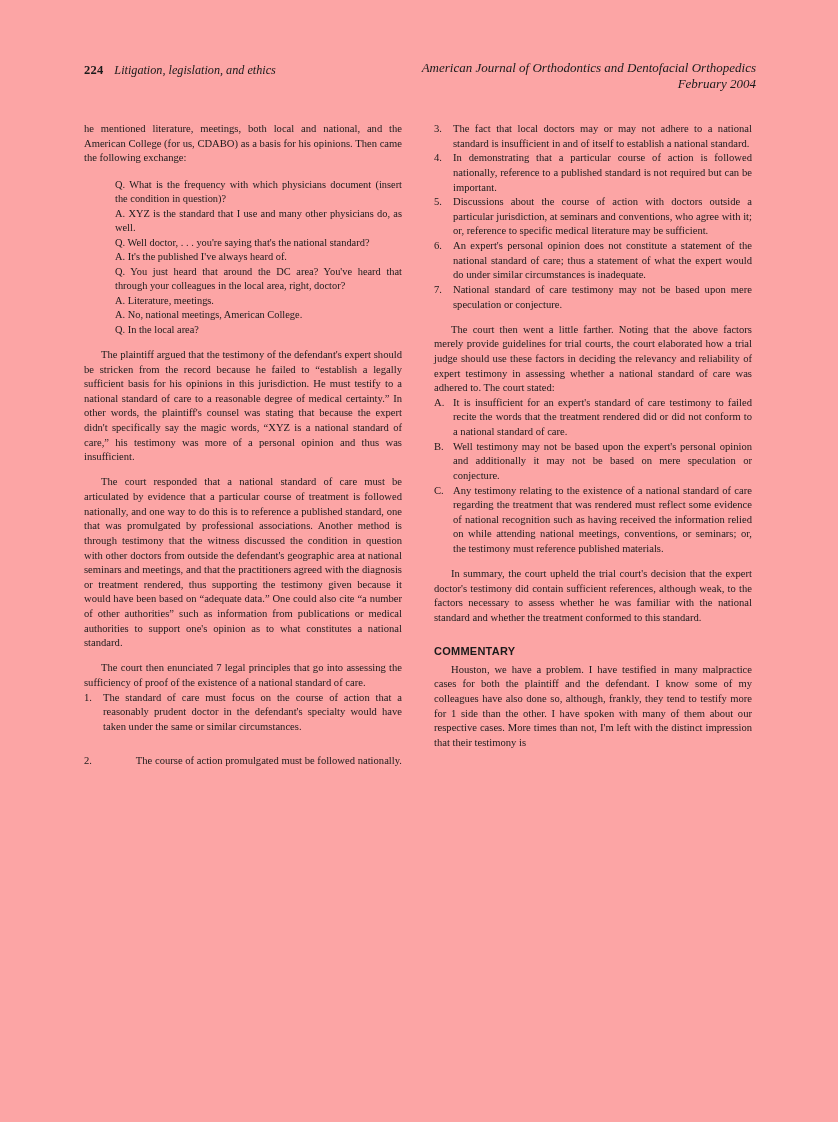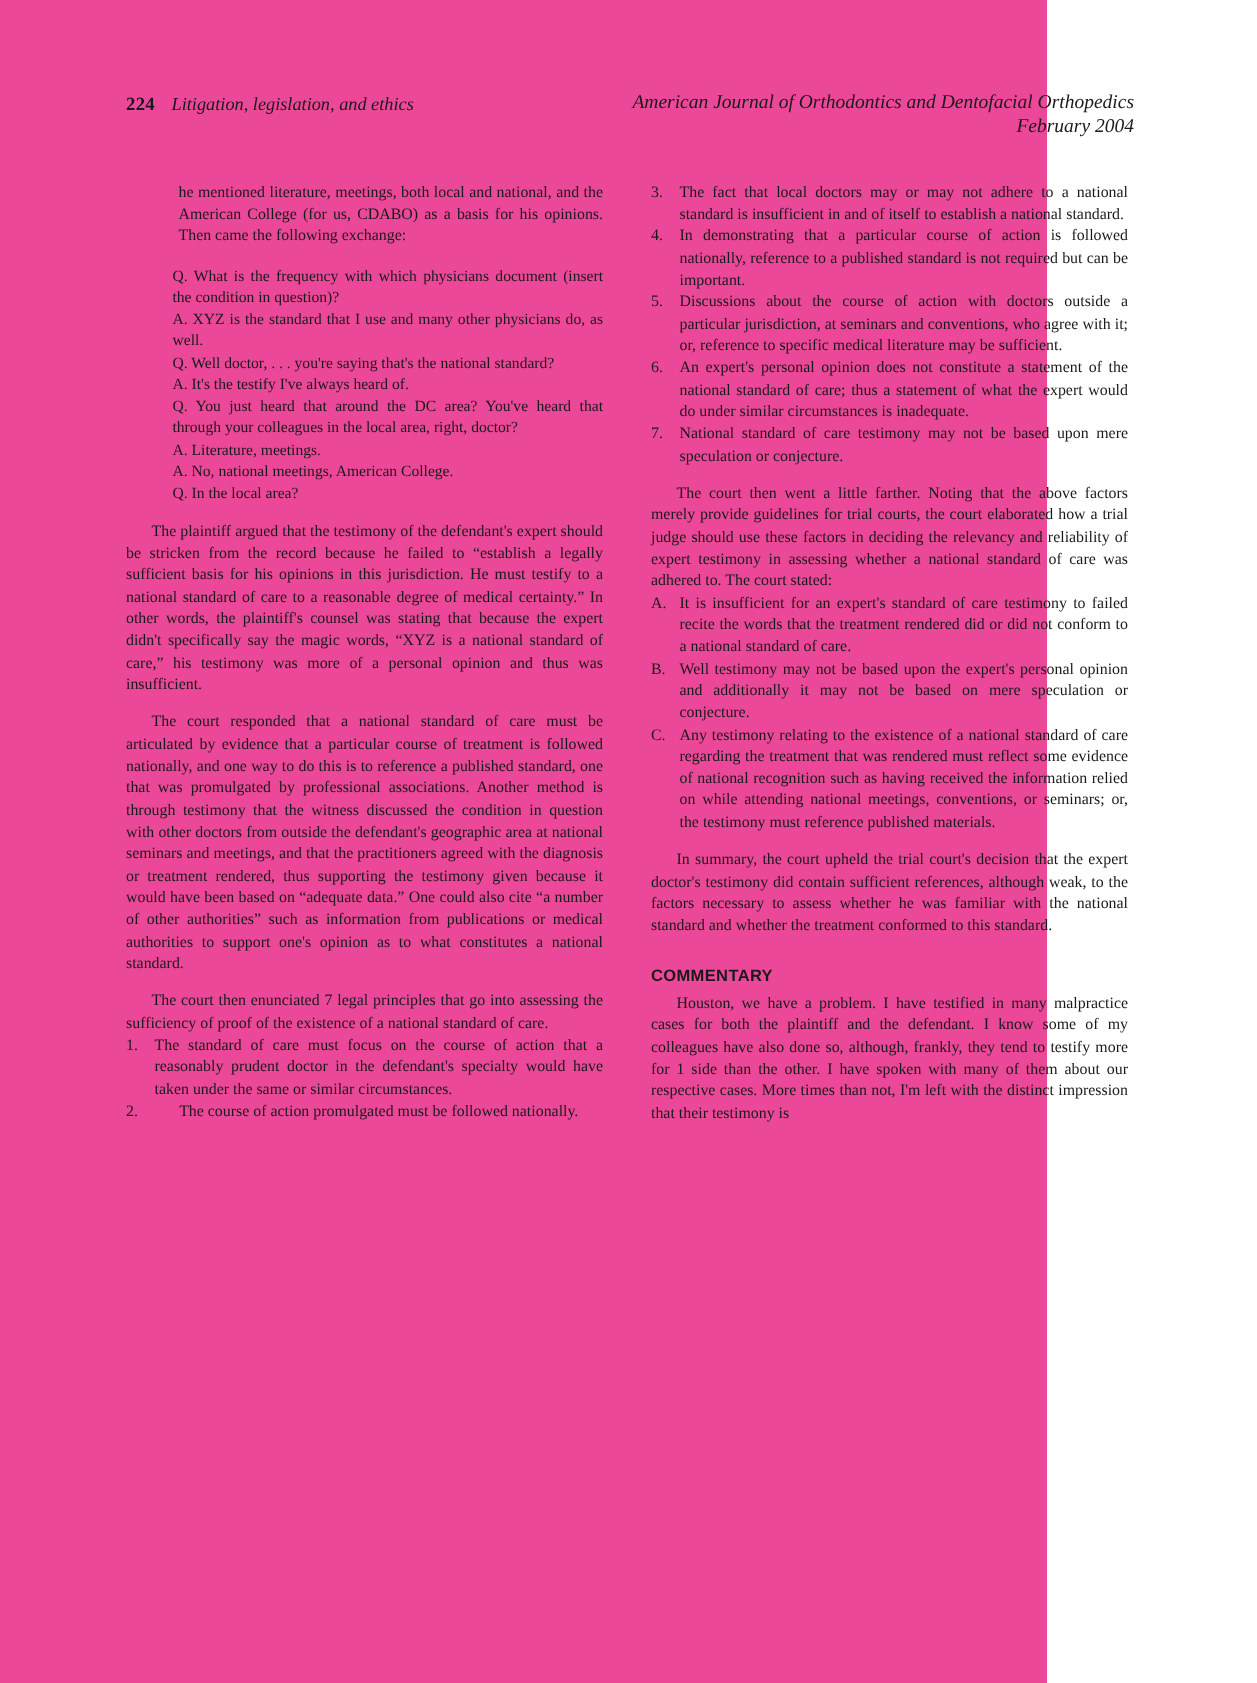--- a/index.html
+++ b/index.html
@@ -11,23 +11,23 @@
     width: 838px;
     height: 1122px;
     font-family: "Liberation Serif", "DejaVu Serif", serif;
     color: #1a1a1a;
     position: relative;
     overflow: hidden;
   }
   .page {
     position: absolute;
     left: 0; top: 0;
-    width: 698px;
+    width: 838px;
     height: 1122px;
-    background: #ec4899;
+    background: #fca5a5;
   }
 
   
   .running-head {
     position: absolute;
     left: 84px;
     top: 60px;
     width: 672px;
     height: 40px;
   }
@@ -70,21 +70,21 @@
   p, li {
     margin: 0;
     font-size: 10.6px;
     line-height: 14.62px;
     text-align: justify;
     text-justify: inter-word;
     -webkit-hyphens: none;
     hyphens: none;
   }
   p.indent { text-indent: 17px; }
-  p.noindent { text-indent: 0; margin-left: 35px; }
+  p.noindent { text-indent: 0; }
   .spacer-para { margin-top: 10.5px; }
 
   
   .qa-block {
     margin-top: 12px;
     margin-left: 19px;
     width: 299px;
   }
   .qa-block p {
     font-size: 10.4px;
@@ -111,21 +111,21 @@
     top: 0;
     width: 17px;
     text-align: left;
     font-size: 10.6px;
     line-height: 14.62px;
   }
   ul.marklist > li .itemtext {
     display: block;
     text-align: justify;
   }
-  ul.marklist > li .itemtext.flush { text-align: center; }
+  ul.marklist > li .itemtext.flush { text-align: right; margin-top: 19px; }
 
   .list-gap-top { margin-top: 10px; }
 
   
   .section-head {
     font-family: "Liberation Sans", "DejaVu Sans", sans-serif;
     font-size: 11px;
     font-weight: bold;
     letter-spacing: 0.25px;
     margin-top: 19px;
@@ -149,21 +149,21 @@
   </div>
 
   <div class="col col-left">
 
     <p class="noindent">he mentioned literature, meetings, both local and national, and the American College (for us, CDABO) as a basis for his opinions. Then came the following exchange:</p>
 
     <div class="qa-block">
       <p>Q. What is the frequency with which physicians document (insert the condition in question)?</p>
       <p>A. XYZ is the standard that I use and many other physicians do, as well.</p>
       <p>Q. Well doctor, . . . you're saying that's the national standard?</p>
-      <p class="last-of-group">A. It's the testify I've always heard of.</p>
+      <p class="last-of-group">A. It's the published I've always heard of.</p>
       <p>Q. You just heard that around the DC area? You've heard that through your colleagues in the local area, right, doctor?</p>
       <p class="last-of-group">A. Literature, meetings.</p>
       <p class="last-of-group">A. No, national meetings, American College.</p>
       <p class="last-of-group">Q. In the local area?</p>
     </div>
 
     <p class="indent spacer-para">The plaintiff argued that the testimony of the defendant's expert should be stricken from the record because he failed to “establish a legally sufficient basis for his opinions in this jurisdiction. He must testify to a national standard of care to a reasonable degree of medical certainty.” In other words, the plaintiff's counsel was stating that because the expert didn't specifically say the magic words, “XYZ is a national standard of care,” his testimony was more of a personal opinion and thus was insufficient.</p>
 
     <p class="indent spacer-para">The court responded that a national standard of care must be articulated by evidence that a particular course of treatment is followed nationally, and one way to do this is to reference a published standard, one that was promulgated by professional associations. Another method is through testimony that the witness discussed the condition in question with other doctors from outside the defendant's geographic area at national seminars and meetings, and that the practitioners agreed with the diagnosis or treatment rendered, thus supporting the testimony given because it would have been based on “adequate data.” One could also cite “a number of other authorities” such as information from publications or medical authorities to support one's opinion as to what constitutes a national standard.</p>
 

